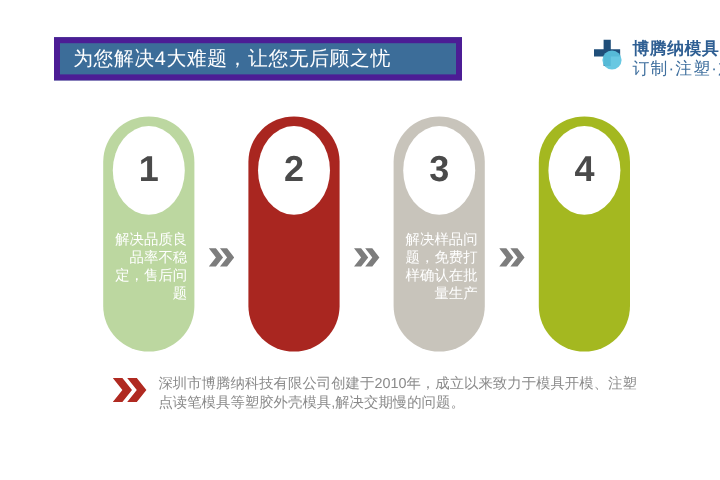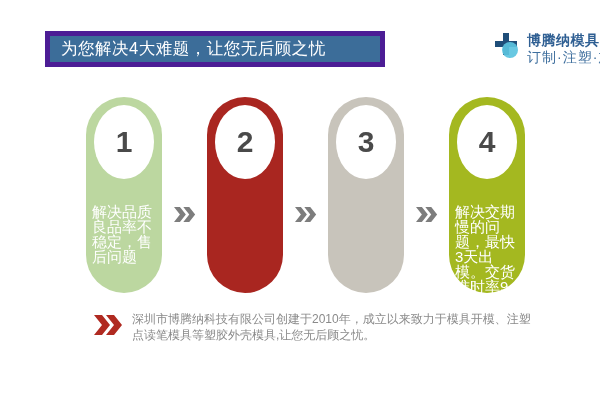--- a/index.html
+++ b/index.html
@@ -128,25 +128,25 @@
     flex: 0 0 auto;
   }
   .pill .num {
     font-size: 30px;
     color: #4a4a4a;
     font-weight: bold;
     line-height: 1;
   }
   .pill .desc {
     color: #ffffff;
-    font-size: 15px;
+    font-size: 12px;
     line-height: 15px;
-    text-align: left;
+    text-align: right;
     width: 64px;
-    margin-top: 25px;
+    margin-top: 13px;
     word-break: break-all;
   }
   .arrow {
     flex: 0 0 auto;
     width: 45px;
     display: flex;
     justify-content: center;
     align-items: center;
     margin-top: 38px;
   }
@@ -237,46 +237,46 @@
         <path d="M0 1 L7 1 L14 10 L7 19 L0 19 L7 10 Z" fill="#7d7d7d"></path>
         <path d="M11 1 L18 1 L25 10 L18 19 L11 19 L18 10 Z" fill="#7d7d7d"></path>
       </svg>
     </span>
   </div>
 
   <div class="pill" style="background:#c8c4bb">
     <div class="num-circle">
       <span class="num">3</span>
     </div>
+    <div class="desc">解决样品问题，免费打样确认在批量生产</div>
   </div>
 
   <div class="arrow">
     <span class="chev">
       <svg viewBox="0 0 26 20" width="22" height="17">
         <path d="M0 1 L7 1 L14 10 L7 19 L0 19 L7 10 Z" fill="#7d7d7d"></path>
         <path d="M11 1 L18 1 L25 10 L18 19 L11 19 L18 10 Z" fill="#7d7d7d"></path>
       </svg>
     </span>
   </div>
 
   <div class="pill" style="background:#a4b820">
     <div class="num-circle">
       <span class="num">4</span>
     </div>
-    <div class="desc">解决交期慢的问题，最快3天出模。交货准时率99.%</div>
   </div>
 
 </div>
 
 <div class="footer">
   <div class="footer-arrow">
     <span class="chev">
       <svg viewBox="0 0 30 22" width="30" height="22">
         <path d="M0 1 L8 1 L16 11 L8 21 L0 21 L8 11 Z" fill="#b02a21"></path>
         <path d="M12 1 L20 1 L28 11 L20 21 L12 21 L20 11 Z" fill="#b02a21"></path>
       </svg>
     </span>
   </div>
   <div class="footer-text">
     <div>深圳市博腾纳科技有限公司创建于2010年，成立以来致力于模具开模、注塑</div>
-    <div>点读笔模具等塑胶外壳模具,让您无后顾之忧。</div>
+    <div>点读笔模具等塑胶外壳模具,解决交期慢的问题。</div>
   </div>
 </div>
 
 </body></html>

